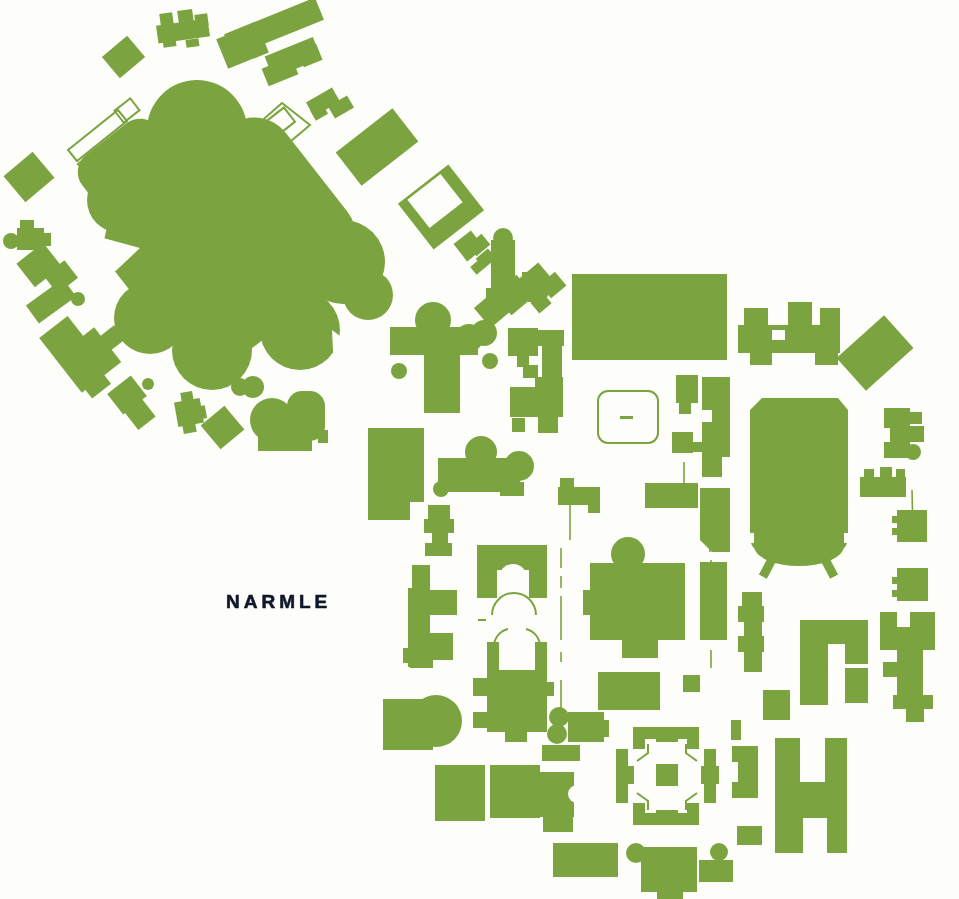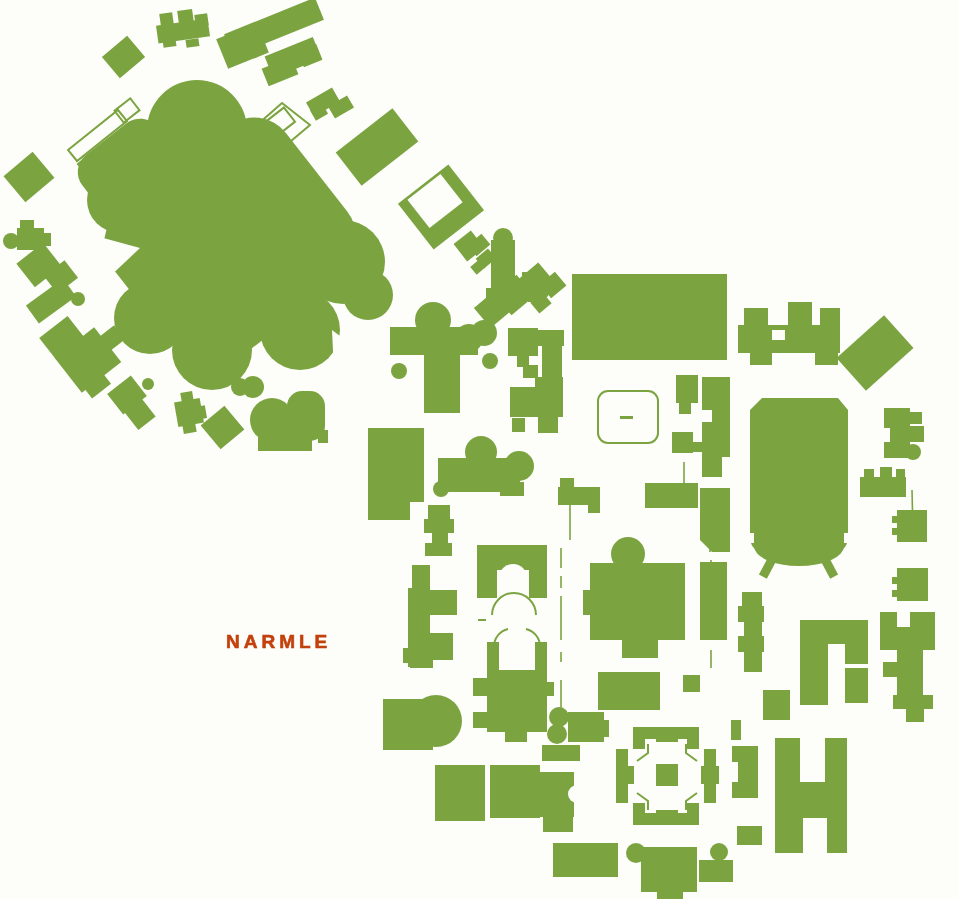--- a/index.html
+++ b/index.html
@@ -279,14 +279,14 @@
       <line x1="561" y1="576" x2="561" y2="588" stroke="#7ba441" stroke-width="1.6"></line>
       <line x1="561" y1="596" x2="561" y2="640" stroke="#7ba441" stroke-width="1.6"></line>
       <line x1="561" y1="652" x2="561" y2="662" stroke="#7ba441" stroke-width="1.6"></line>
       <line x1="561" y1="680" x2="561" y2="712" stroke="#7ba441" stroke-width="1.6"></line>
       <line x1="570" y1="492" x2="570" y2="540" stroke="#7ba441" stroke-width="1.6"></line>
       <line x1="710" y1="492" x2="710" y2="552" stroke="#7ba441" stroke-width="1.6"></line>
       <line x1="711" y1="560" x2="711" y2="584" stroke="#7ba441" stroke-width="1.6"></line>
       <line x1="711" y1="592" x2="711" y2="640" stroke="#7ba441" stroke-width="1.6"></line>
       <line x1="711" y1="650" x2="711" y2="668" stroke="#7ba441" stroke-width="1.6"></line>
     </svg>
-  <div class="map-label" style="color: #c2410c; margin-top: 40px;">NARMLE</div>
+  <div class="map-label" style="color: #0f172a;">NARMLE</div>
 </div>
 
 </body></html>

